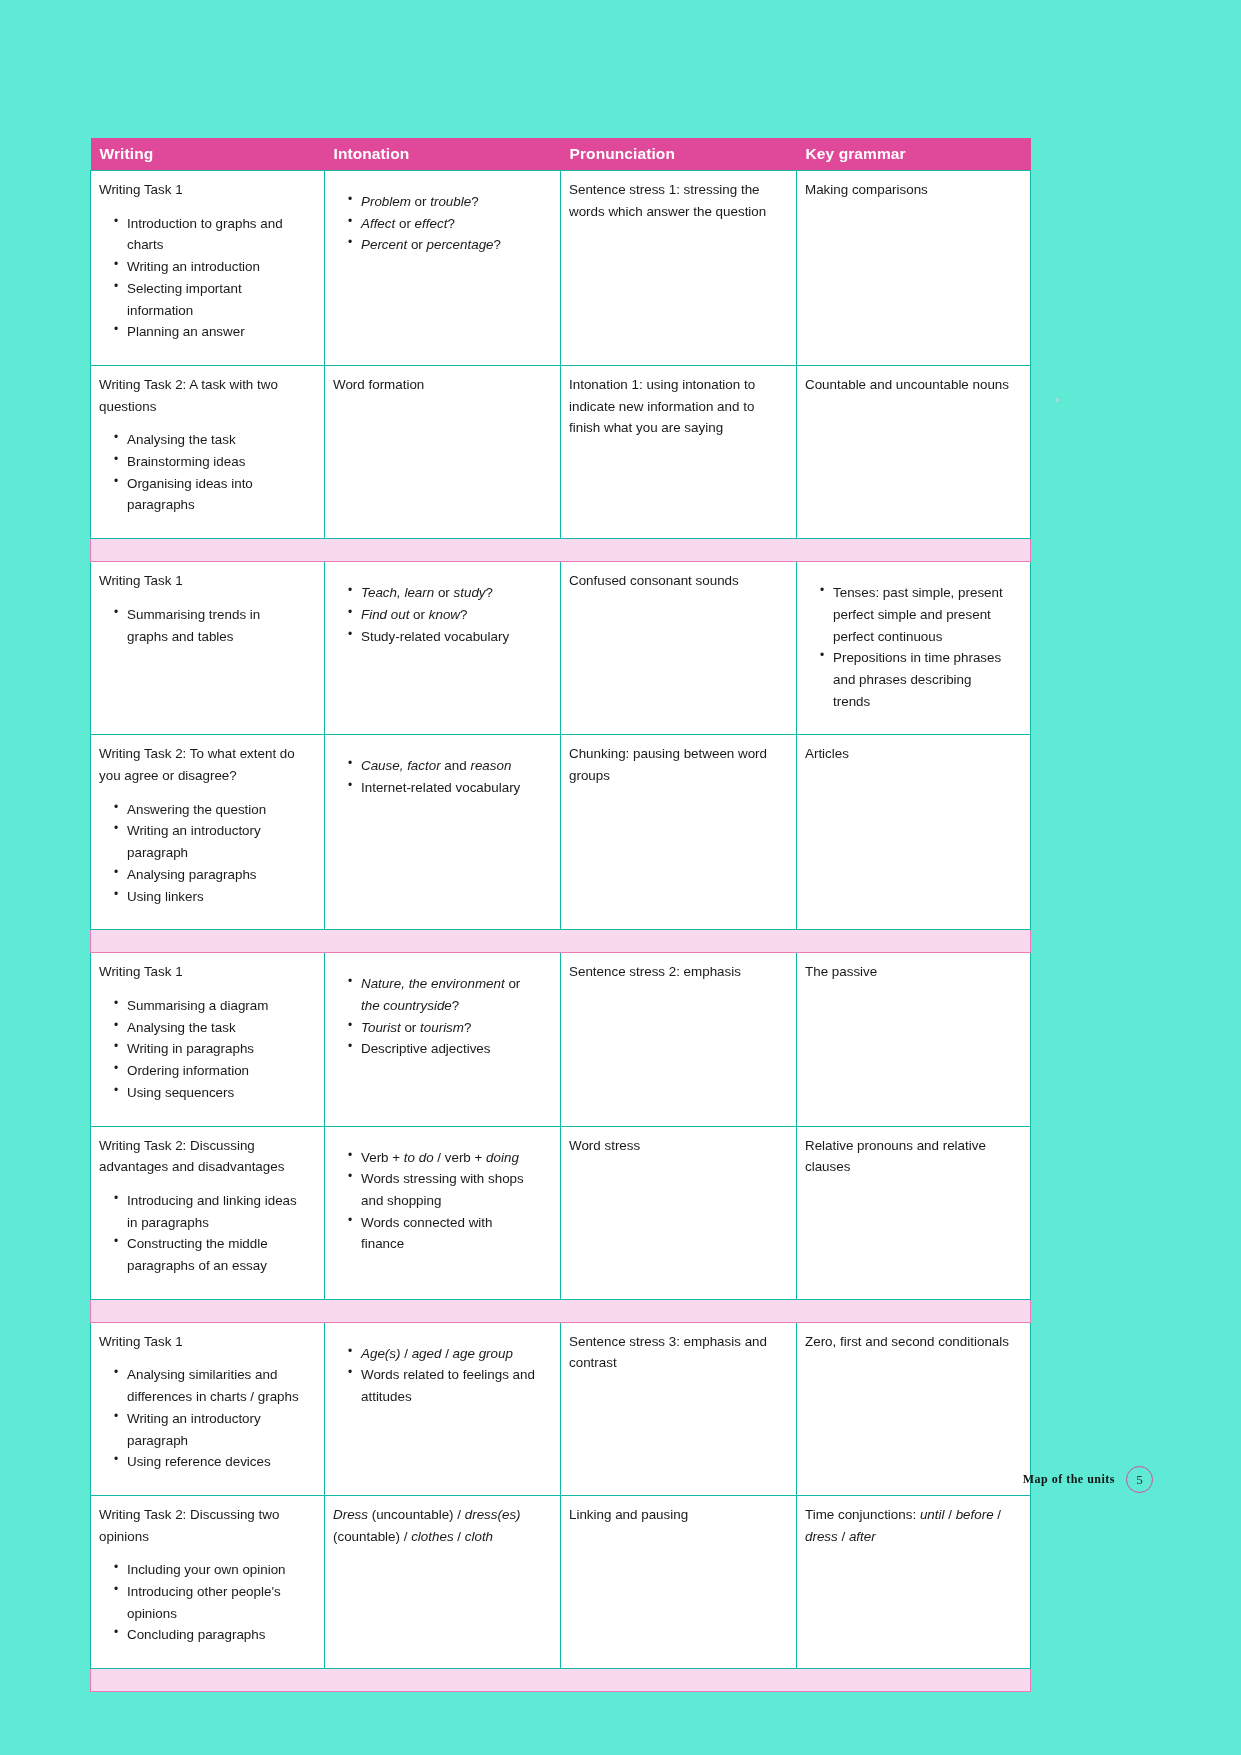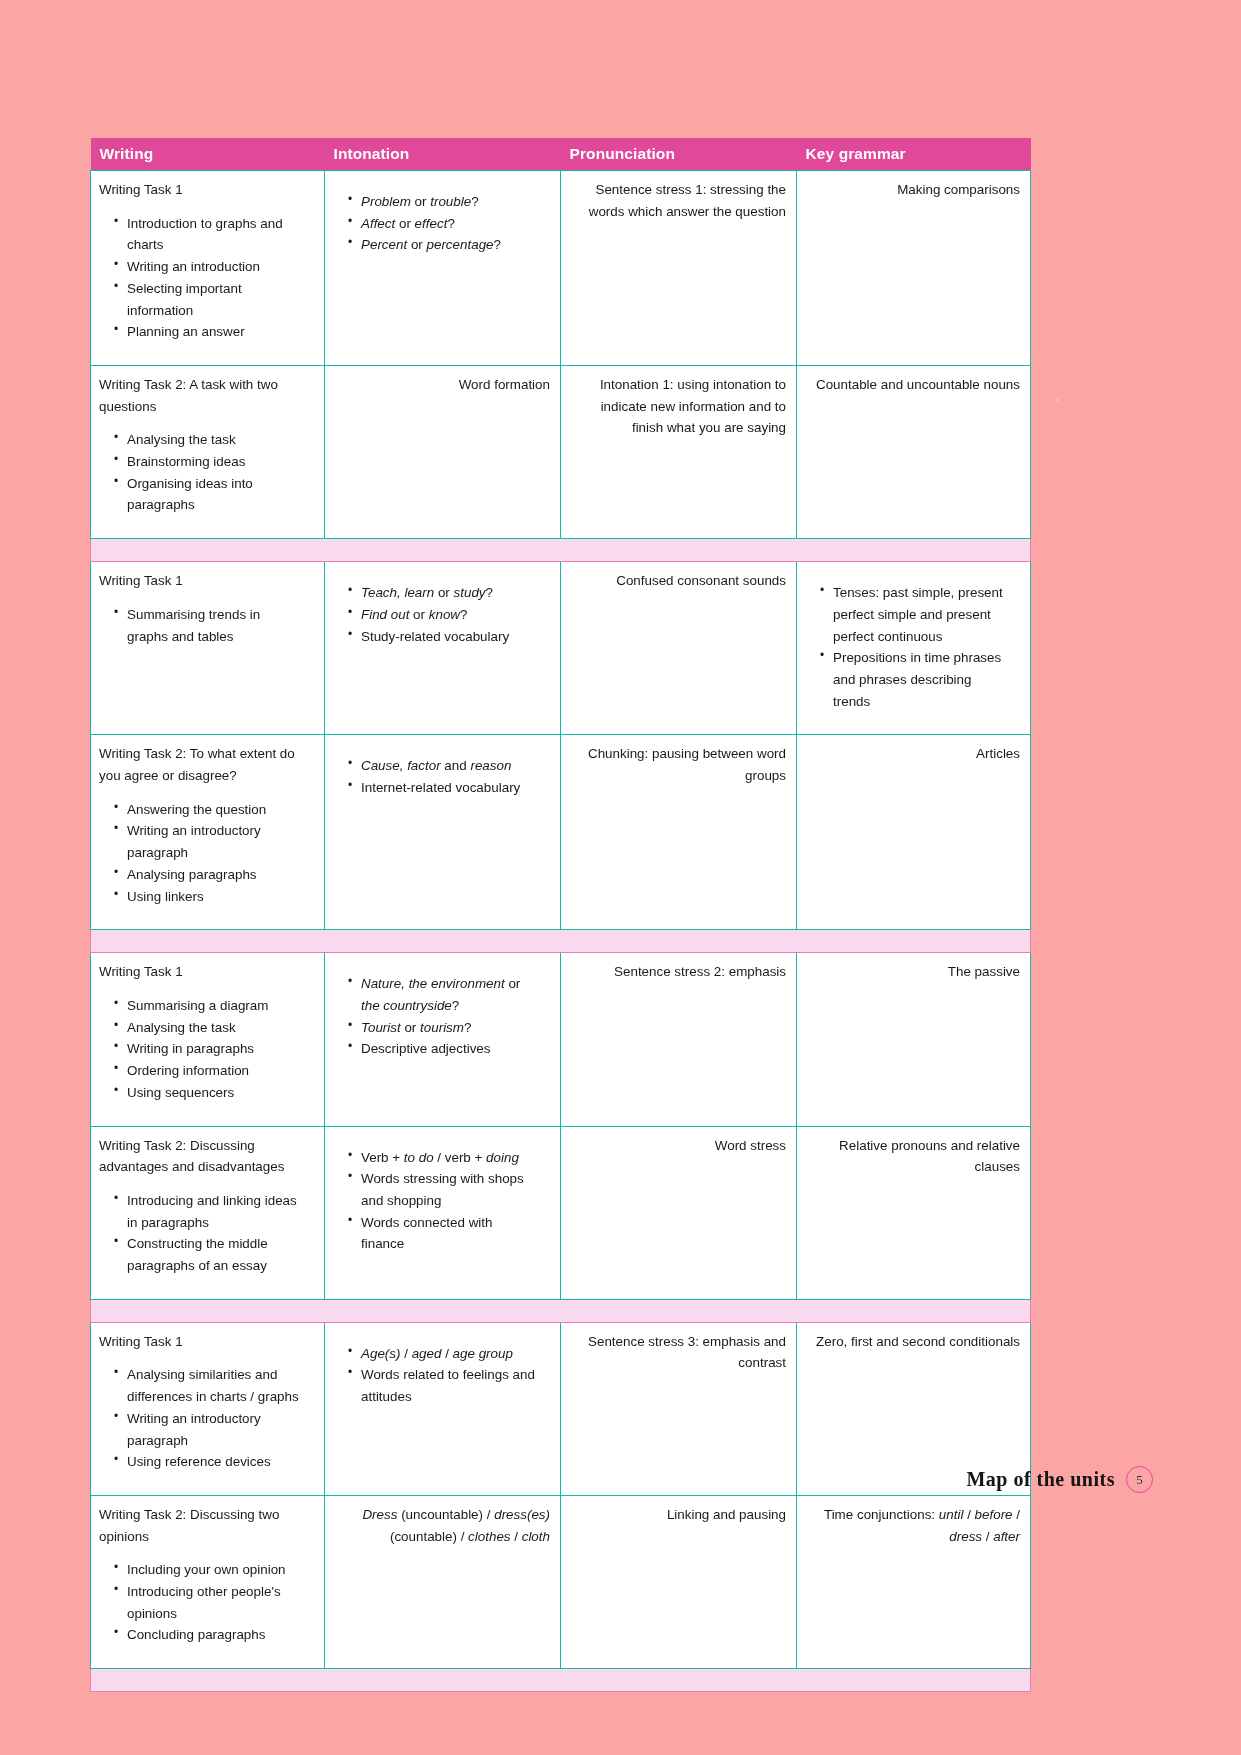--- a/index.html
+++ b/index.html
@@ -14,21 +14,21 @@
     color: #1a1a1a;
     position: relative;
     overflow: hidden;
   }
 
   .page {
     position: absolute;
     left: 0; top: 0;
     width: 1241px;
     height: 1755px;
-    background: #fca5a5;
+    background: #5eead4;
   }
 
   .table-wrap {
     position: absolute;
     left: 90px;
     top: 138px;
     width: 940px;
   }
 
   table.units {
@@ -90,35 +90,35 @@
   }
   ul.blist > li::before {
     content: "\2022";
     position: absolute;
     left: 3px;
     top: -1px;
     font-size: 12px;
     color: #1a1a1a;
   }
 
-  .cell-text { margin: 0; text-align: right; }
+  .cell-text { margin: 0; }
 
   em { font-style: italic; }
 
   .footer {
     position: absolute;
     right: 88px;
     bottom: 262px;
     display: flex;
     align-items: center;
     gap: 11px;
   }
   .footer-label {
     font-family: "Liberation Serif", serif;
-    font-size: 20px;
+    font-size: 12px;
     font-weight: bold;
     letter-spacing: 0.5px;
     color: #141414;
   }
   .page-badge {
     width: 25px;
     height: 25px;
     border: 1.4px solid #e0489a;
     border-radius: 50%;
     display: flex;

